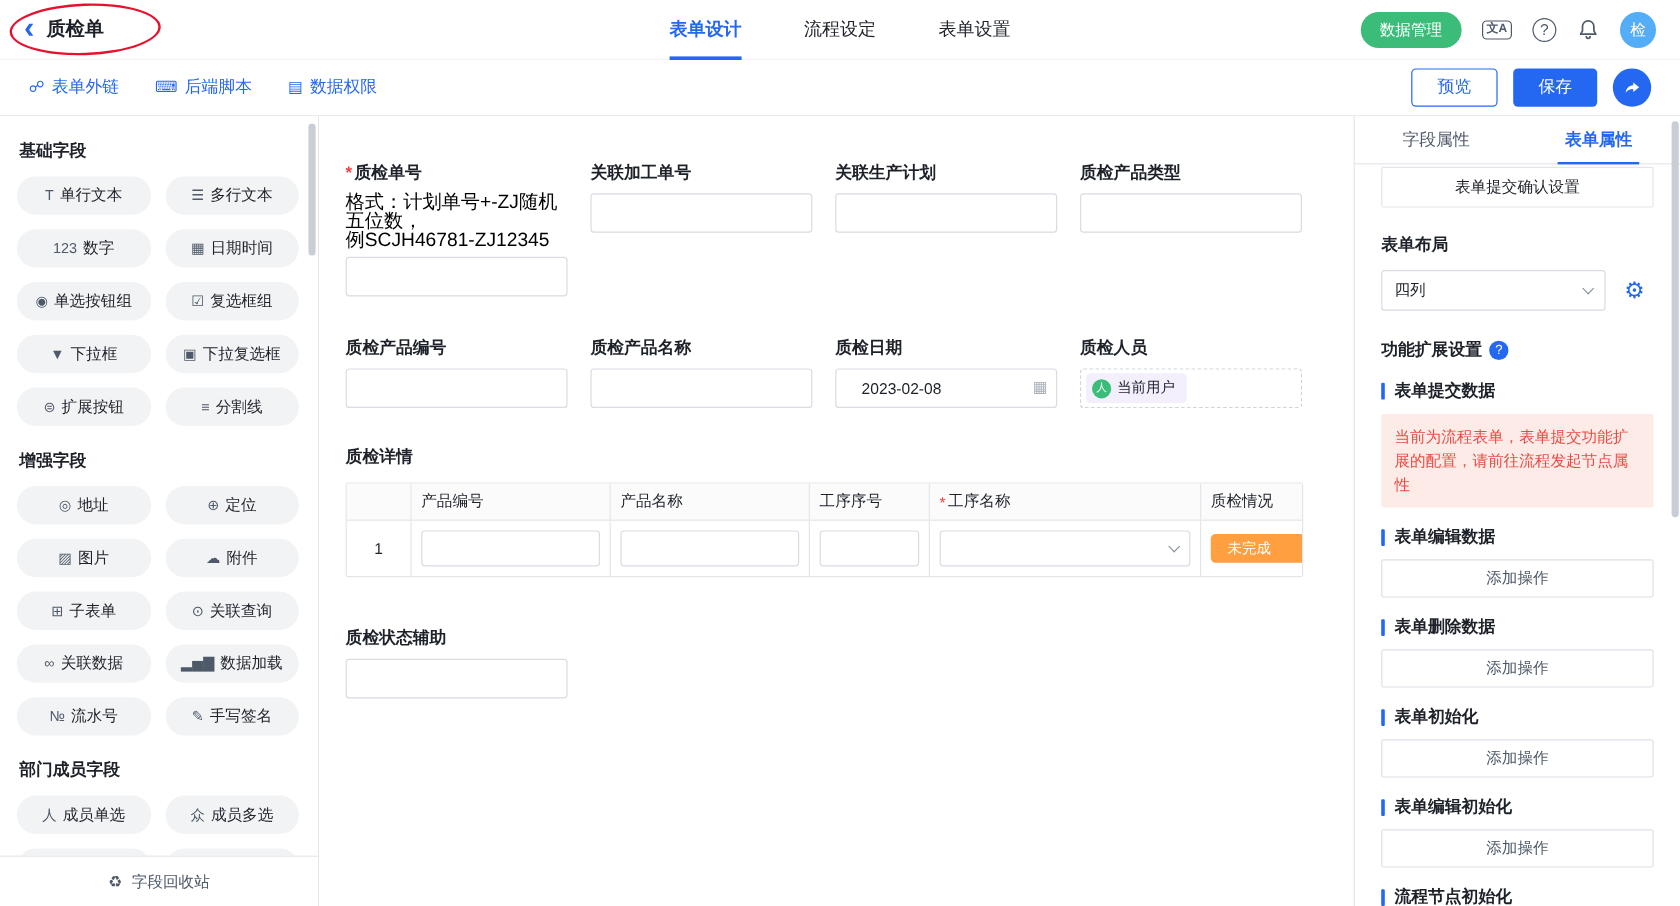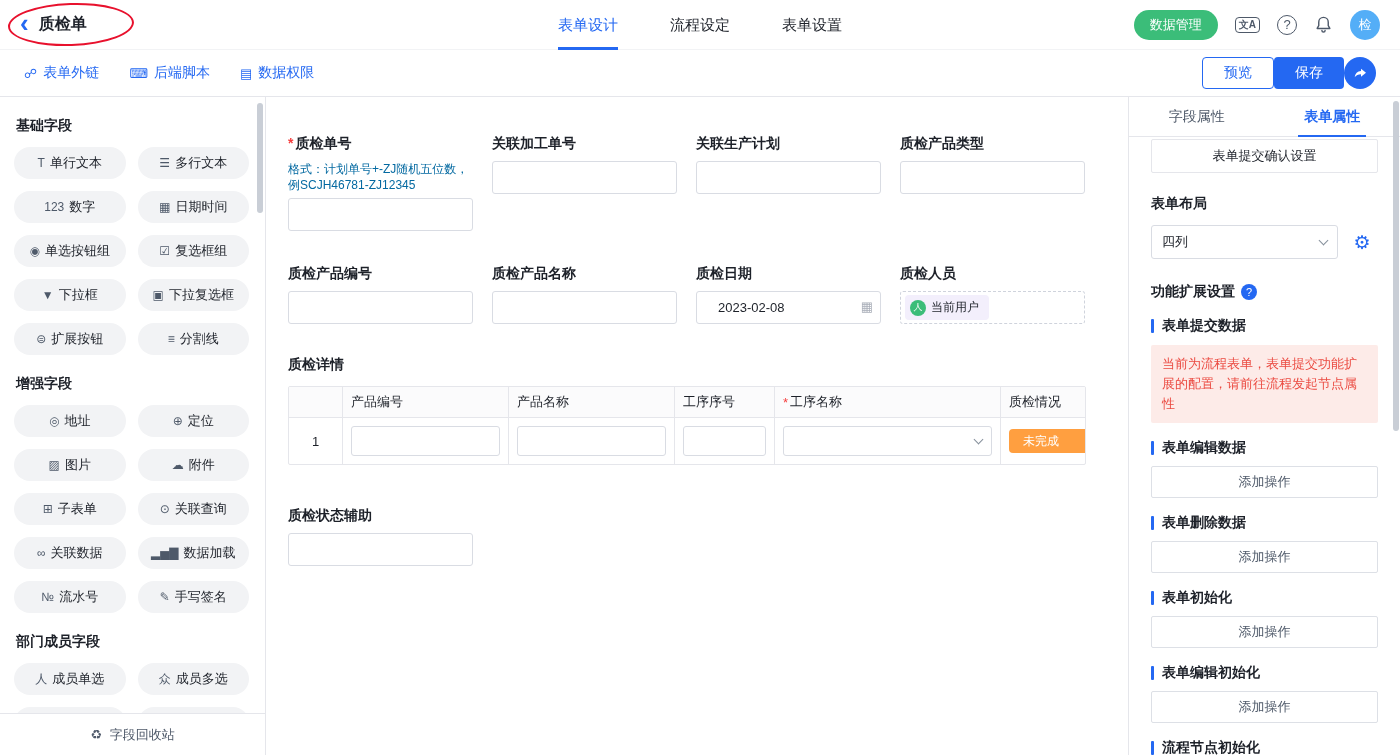--- a/index.html
+++ b/index.html
@@ -8,35 +8,35 @@
   .app { width:1400px; height:755px; display:flex; flex-direction:column; position:relative; background:#fff; }
 
   
   .topbar { height:50px; flex-shrink:0; display:flex; align-items:center; padding:0 20px; position:relative; border-bottom:1px solid #f2f3f5; background:#fff; }
   .topbar-left { display:flex; align-items:center; gap:10px; position:relative; }
   .back { font-size:26px; color:#2468f2; line-height:1; cursor:pointer; margin-top:-4px; font-weight:bold; }
   .doc-title { font-size:16px; font-weight:bold; }
   .annotation-ellipse { position:absolute; left:-12px; top:-11px; width:126px; height:43px; border:2.5px solid #e8112d; border-radius:50%; transform:rotate(-2deg); pointer-events:none; }
   .topbar-tabs { position:absolute; left:50%; top:0; transform:translateX(-50%); height:50px; display:flex; gap:52px; align-items:center; }
   .ttab { font-size:15px; color:#1d2129; cursor:pointer; height:50px; line-height:50px; position:relative; white-space:nowrap; }
-  .ttab.active { color:#2468f2; font-weight:normal; }
+  .ttab.active { color:#2468f2; font-weight:bold; }
   .ttab.active::after { content:""; position:absolute; left:0; right:0; bottom:0; height:3px; background:#2468f2; }
   .topbar-right { margin-left:auto; display:flex; align-items:center; gap:17px; }
   .btn-green { background:#3bbd79; color:#fff; border:none; border-radius:15px; height:30px; padding:0 16px; font-size:13px; cursor:pointer; white-space:nowrap; }
   .hicon { color:#4e5969; display:flex; align-items:center; justify-content:center; cursor:pointer; }
   .translate-box { border:1.5px solid #4e5969; border-radius:4px; font-size:10px; font-weight:bold; padding:2px 3px; line-height:1; }
   .help-circle { width:20px; height:20px; border:1.6px solid #4e5969; border-radius:50%; font-size:13px; }
   .avatar { width:30px; height:30px; border-radius:50%; background:#54aef7; color:#fff; font-size:13px; display:flex; align-items:center; justify-content:center; cursor:pointer; }
 
   
   .subbar { height:47px; flex-shrink:0; display:flex; align-items:center; justify-content:space-between; padding:0 24px; border-bottom:1px solid #e5e6eb; background:#fff; }
   .subbar-links { display:flex; gap:30px; }
   .slink { color:#2468f2; font-size:14px; display:flex; align-items:center; gap:6px; cursor:pointer; }
   .slink .sicon { font-size:13px; }
-  .subbar-actions { display:flex; align-items:flex-start; }
+  .subbar-actions { display:flex; align-items:flex-start; gap:13px; }
   .btn-outline { border:1px solid #2468f2; color:#2468f2; background:#fff; border-radius:4px; height:32px; padding:0 21px; font-size:14px; cursor:pointer; }
   .btn-primary { background:#2468f2; color:#fff; border:none; border-radius:4px; height:32px; padding:0 21px; font-size:14px; cursor:pointer; }
   .btn-share { width:32px; height:32px; border-radius:50%; background:#2468f2; border:none; display:flex; align-items:center; justify-content:center; cursor:pointer; }
 
   .content { flex:1; display:flex; min-height:0; }
 
   
   .sidebar { width:266px; flex-shrink:0; border-right:1px solid #e5e6eb; position:relative; padding:14px 16px 0 14px; overflow:hidden; background:#fff; }
   .side-title { font-size:14px; font-weight:bold; margin:6px 0 12px 2px; }
   .pill-grid { display:grid; grid-template-columns:1fr 1fr; gap:12px 12px; margin-bottom:20px; }
@@ -44,21 +44,21 @@
   .pill .picon { font-size:12px; color:#4e5969; }
   .sidebar-scroll { position:absolute; right:2px; top:6px; width:6px; height:110px; background:#c9ced6; border-radius:3px; }
   .recycle { position:absolute; left:0; right:0; bottom:0; height:42px; background:#fff; border-top:1px solid #e5e6eb; display:flex; align-items:center; justify-content:center; gap:8px; font-size:13px; color:#4e5969; cursor:pointer; z-index:2; }
 
   
   .canvas { flex:1; background:#fff; padding:36px 0 0 22px; overflow:hidden; position:relative; min-width:0; }
   .frow { display:flex; gap:19px; }
   .field { width:185px; flex-shrink:0; }
   .flabel { font-size:14px; font-weight:bold; margin-bottom:8px; display:flex; align-items:center; line-height:20px; }
   .req { color:#f53f3f; margin-right:2px; }
-  .helper { font-size:12px; color:#0369a1; line-height:16px; margin-bottom:5px; }
+  .helper { font-size:16px; color:#000000; line-height:16px; margin-bottom:5px; }
   .finput { width:185px; height:33px; border:1px solid #d9dce3; border-radius:3px; background:#fff; padding:0 21px; font-size:13px; color:#1d2129; font-family:inherit; }
   .date-wrap { position:relative; width:185px; }
   .date-wrap .cal { position:absolute; right:8px; top:8px; color:#a9aeb8; font-size:13px; pointer-events:none; }
   .member-box { width:185px; height:33px; border:1px dashed #cfd3dc; border-radius:3px; display:flex; align-items:center; padding:0 4px; background:#fff; }
   .member-tag { display:flex; align-items:center; gap:5px; background:#f3effc; border-radius:4px; height:25px; padding:0 10px 0 5px; font-size:12px; cursor:pointer; }
   .member-avatar { width:16px; height:16px; border-radius:50%; background:#3bbd79; color:#fff; font-size:9px; display:flex; align-items:center; justify-content:center; }
   .section-label { font-size:14px; font-weight:bold; margin:32px 0 12px; }
   .row2 { margin-top:32px; }
   .dtable { width:798px; border:1px solid #e5e6eb; overflow:hidden; border-radius:2px; }
   .thead { display:flex; height:31px; background:#fbfbfc; border-bottom:1px solid #e5e6eb; width:832px; }

